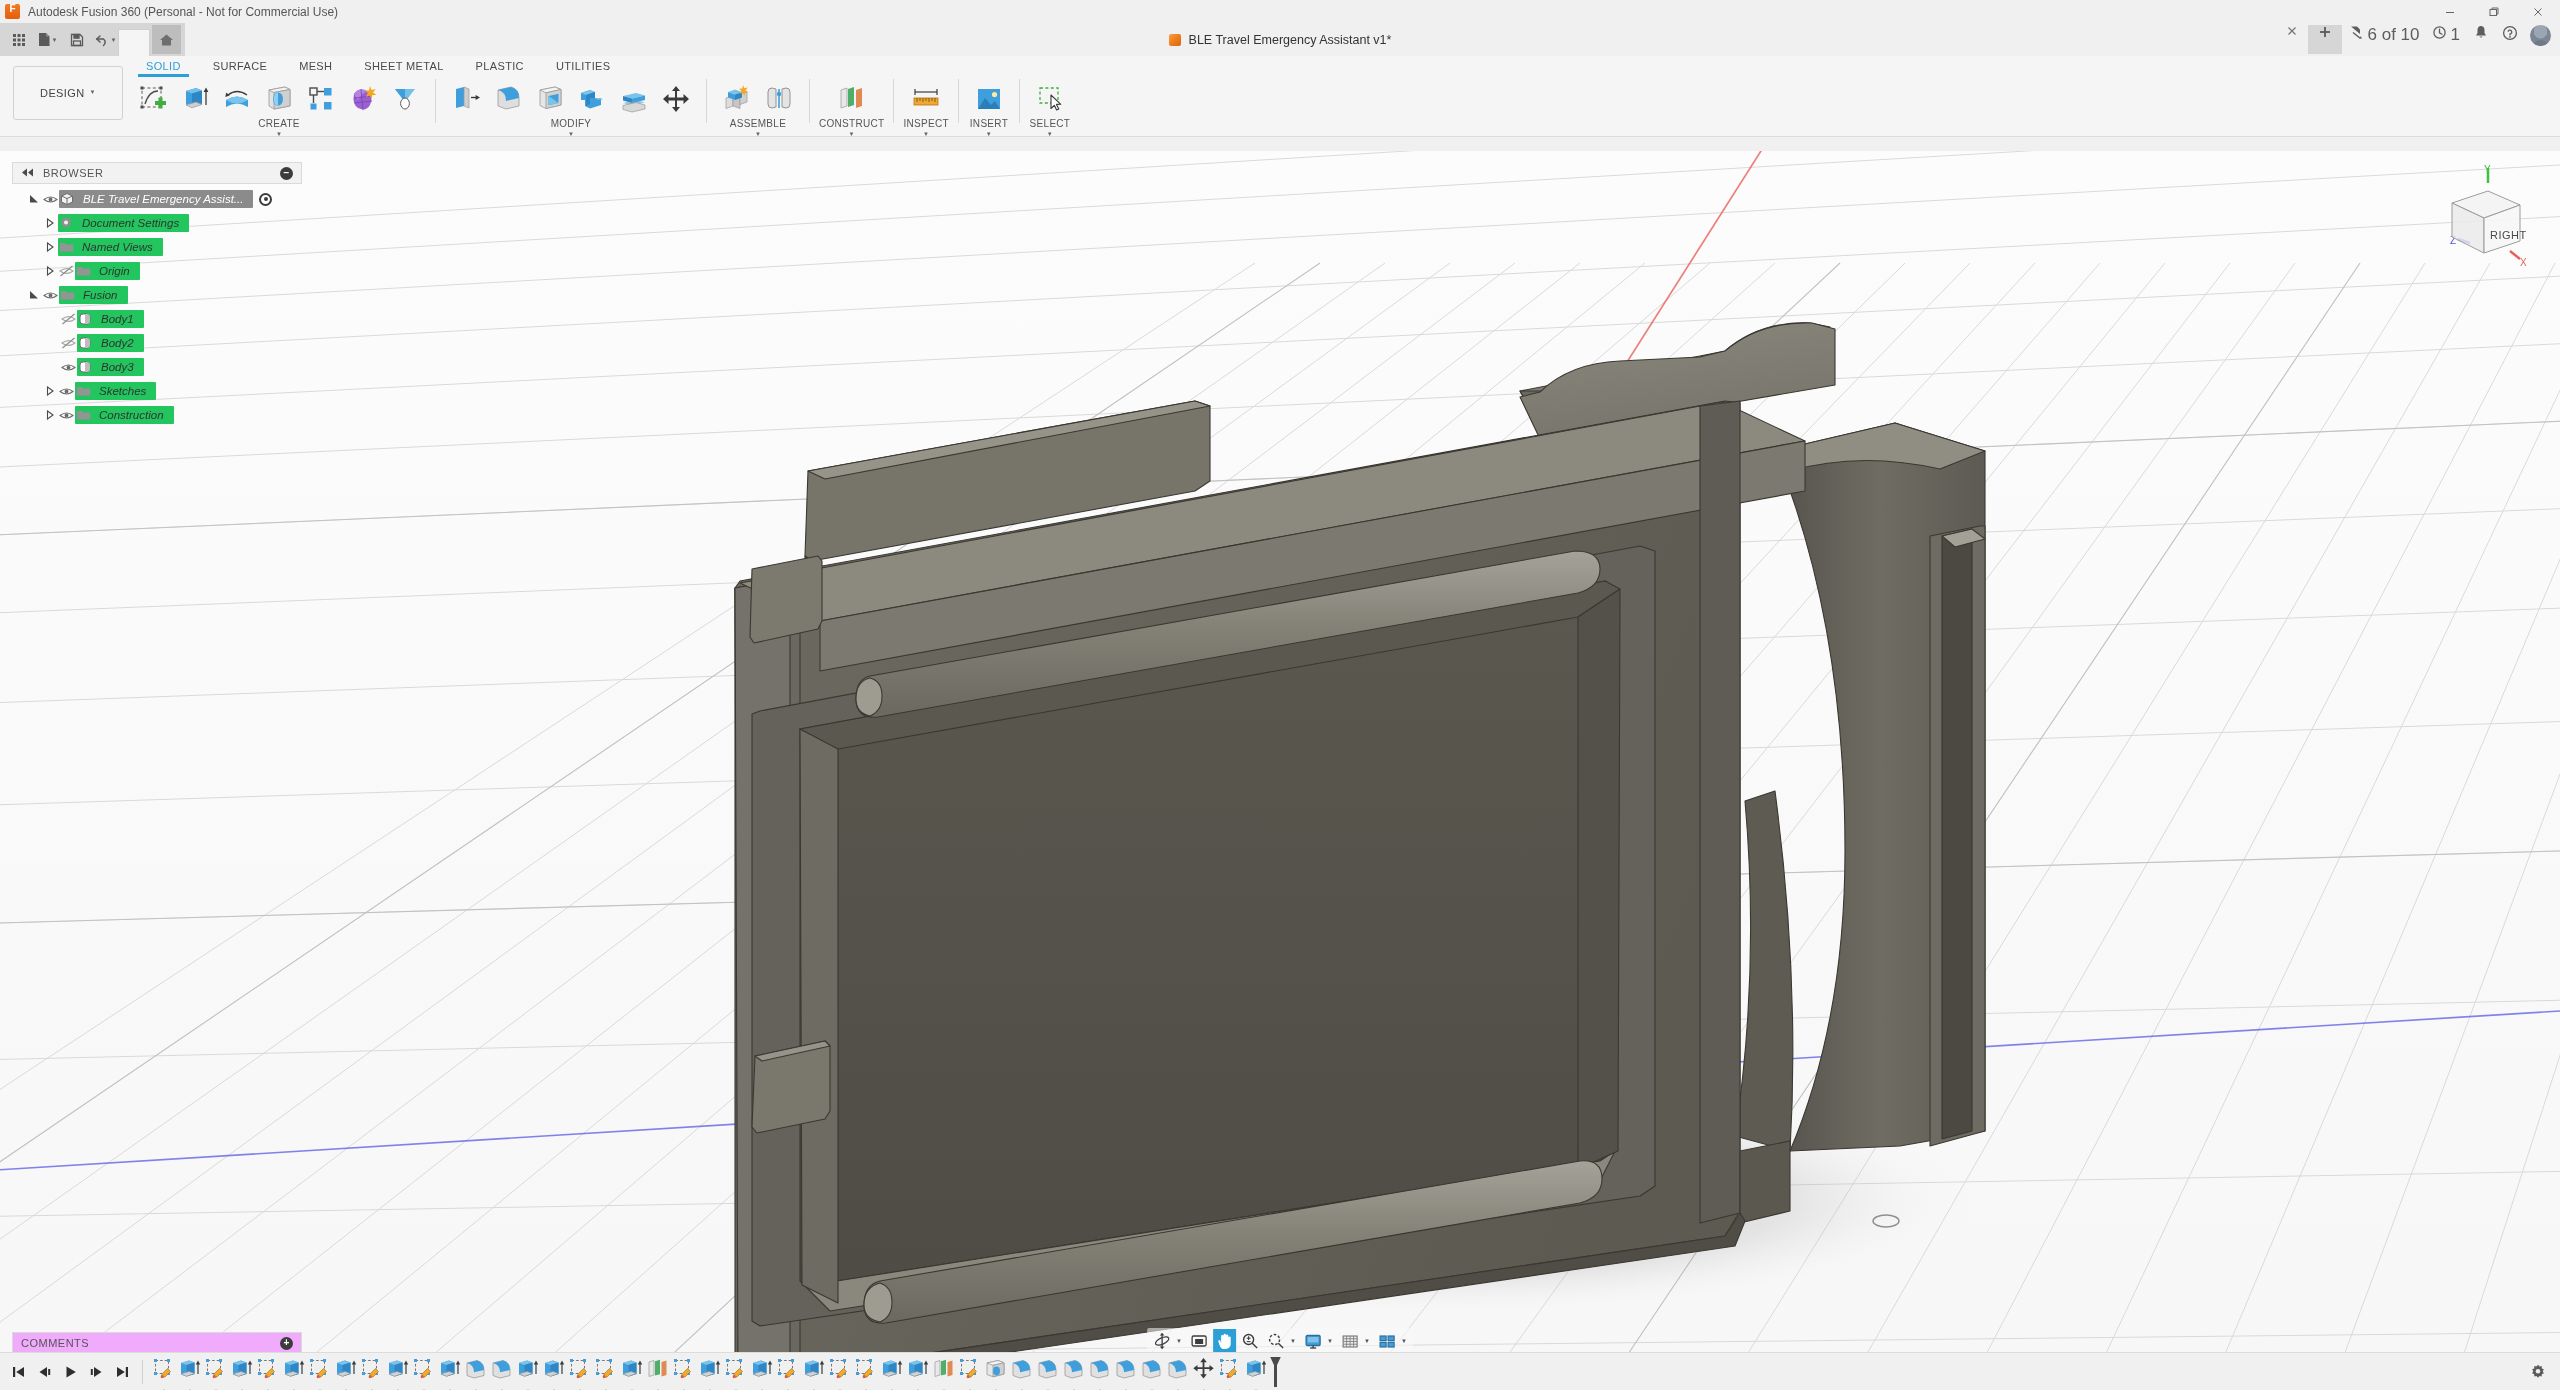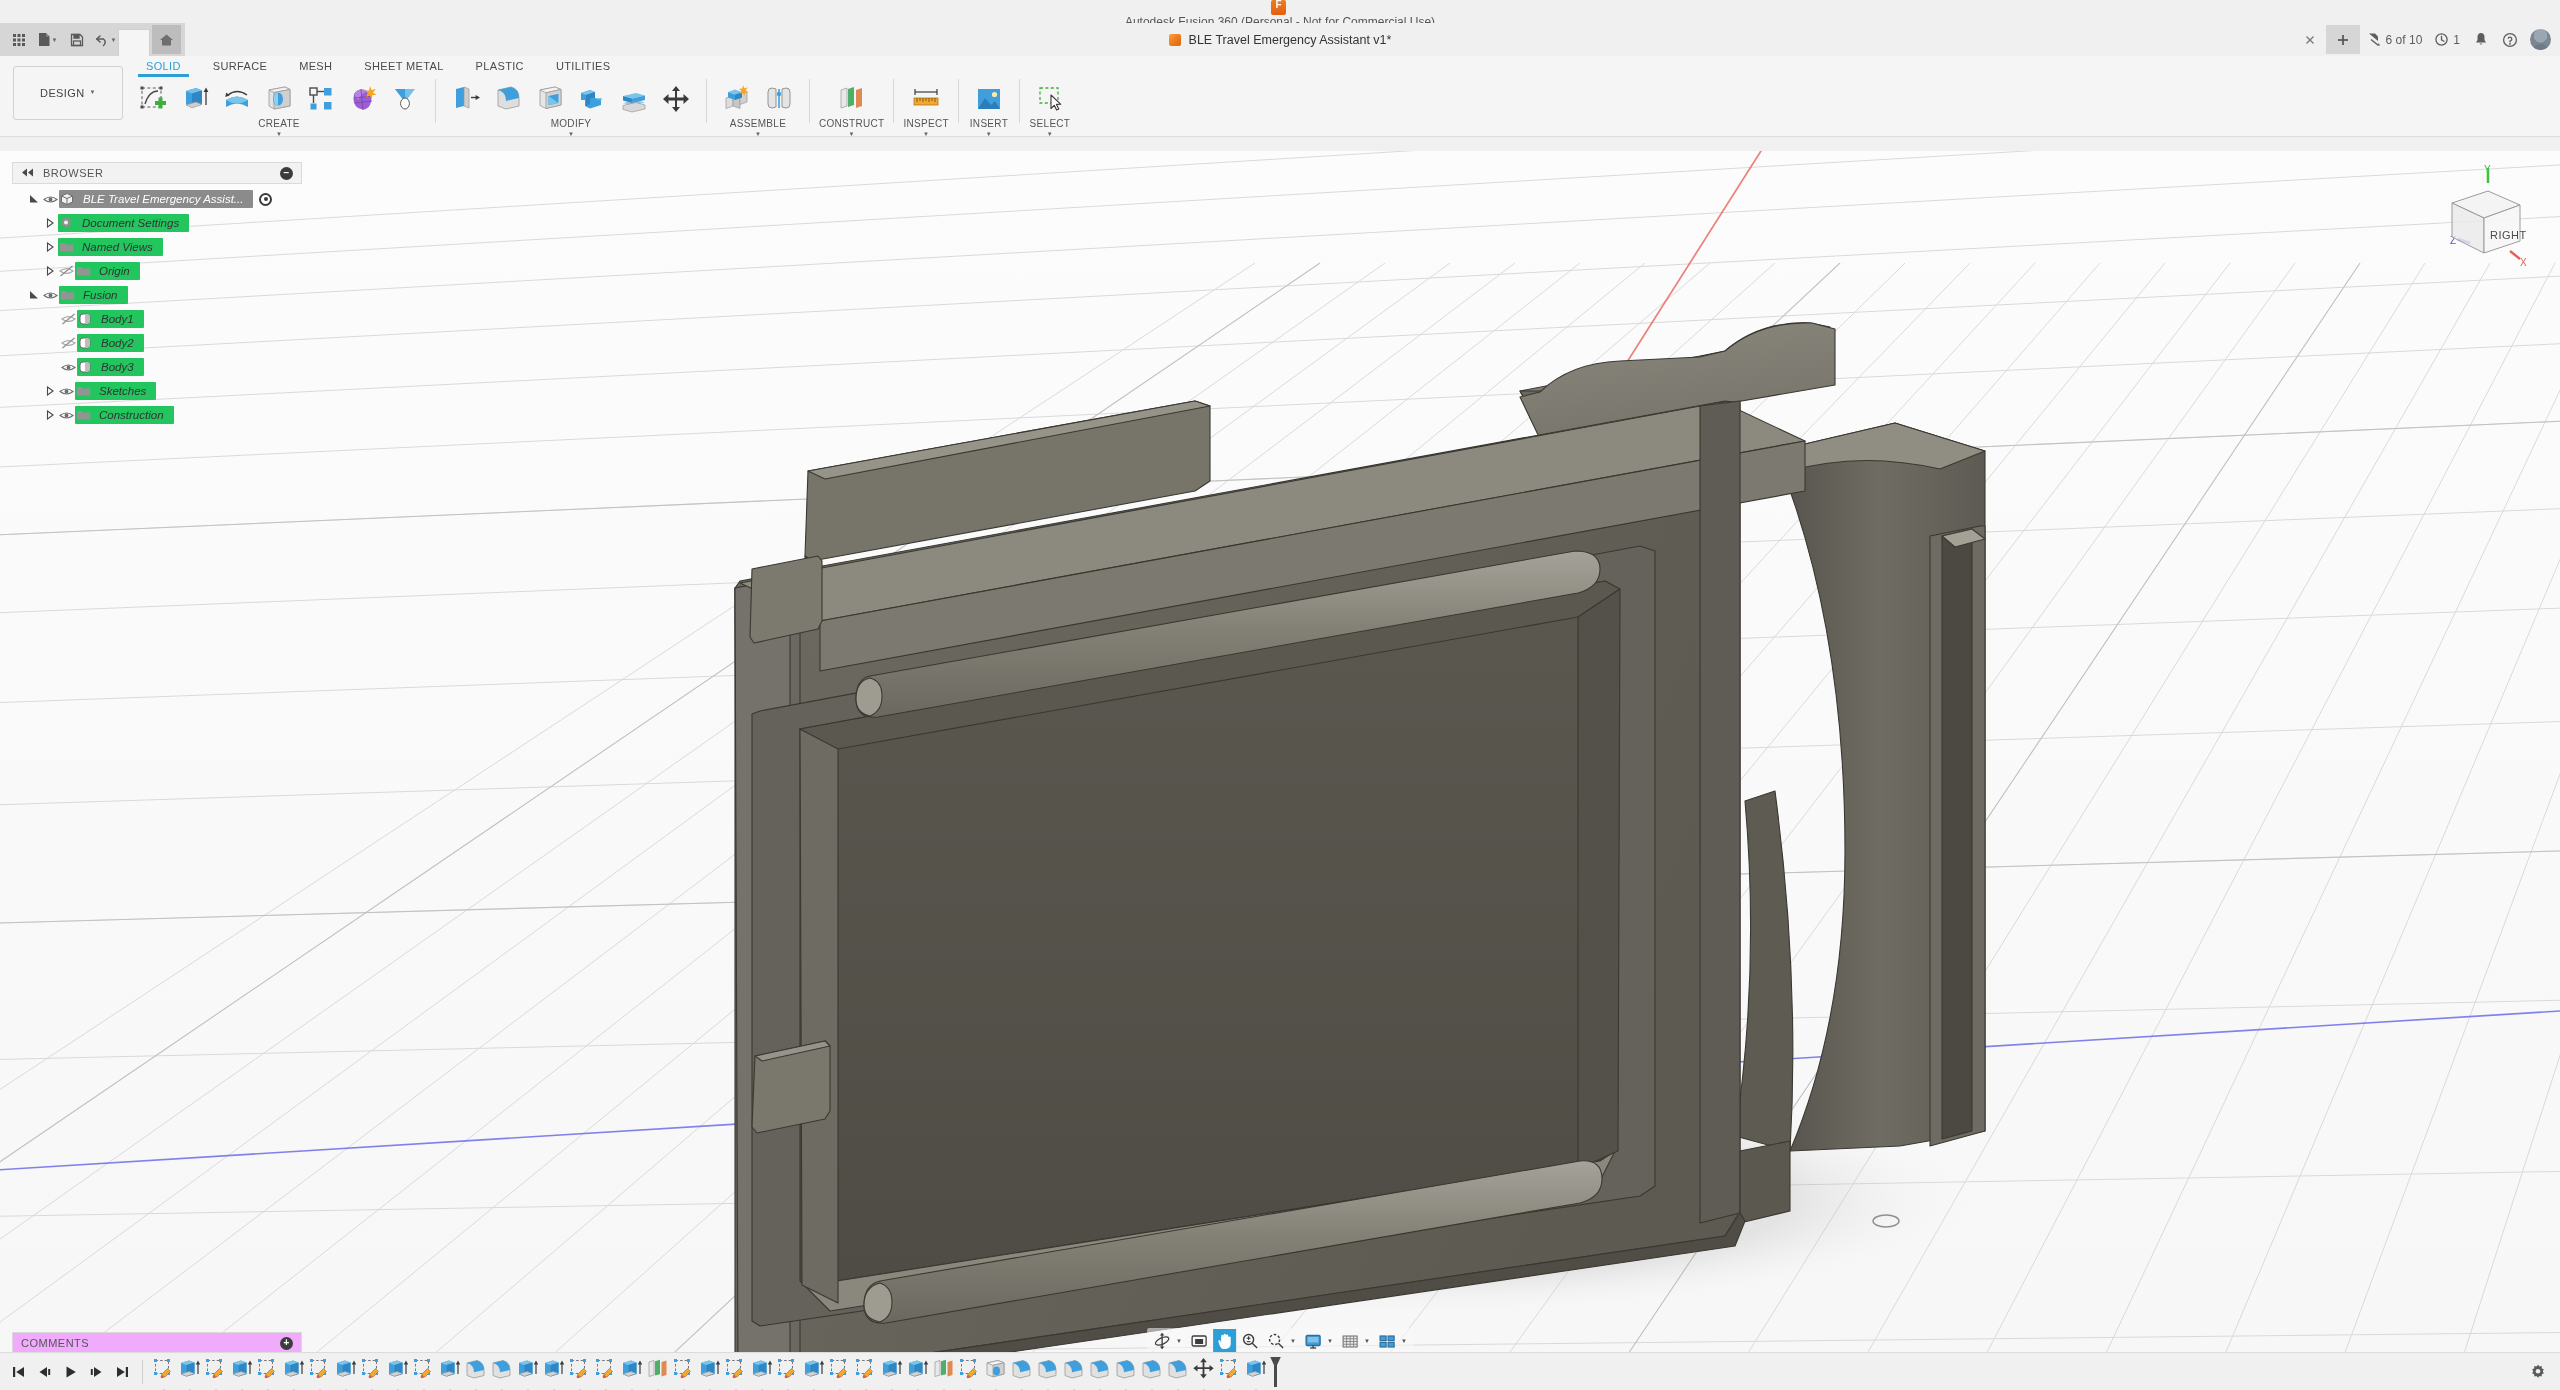--- a/index.html
+++ b/index.html
@@ -8,21 +8,21 @@
     font-family: "Liberation Sans", sans-serif;
     background: #f0f0f0;
     overflow: hidden;
     -webkit-font-smoothing: antialiased;
   }
   #app { position: relative; width: 2560px; height: 1390px; }
 
   
   .titlebar {
     position: absolute; top: 0; left: 0; width: 2560px; height: 23px;
-    background: #f0f0f0; display: flex; align-items: center; flex-direction: column;
+    background: #f0f0f0; display: flex; align-items: center;
   }
   .tb-logo {
     width: 15px; height: 15px; margin-left: 5px; margin-right: 8px;
     background: linear-gradient(180deg,#f07c1e,#e35f12);
     border-radius: 2px; position: relative; flex: none;
   }
   .tb-logo::after {
     content: "F"; position: absolute; left: 0; top: -1px; width: 15px;
     text-align: center; font-size: 10px; color: #fff; font-weight: bold;
   }
@@ -76,22 +76,22 @@
   .tabtitle-box {
     display: flex; align-items: center; gap: 8px; font-size: 12.5px; color: #333;
     pointer-events: auto;
   }
   .appbar-right {
     position: absolute; right: 4px; top: 2px; height: 29px;
     display: flex; align-items: center; gap: 2px;
   }
   .arb {
     height: 29px; min-width: 27px; padding: 0 5px;
-    display: flex; align-items: center; justify-content: center; gap: 4px;
-    color: #5d5d5d; font-size: 12px;
+    display: flex; justify-content: center; gap: 4px;
+    color: #5d5d5d; font-size: 17px;
   }
   .arb.plus { background: #d6d6d6; width: 34px; }
   .avatar {
     width: 21px; height: 21px; border-radius: 50%;
     background: radial-gradient(circle at 50% 32%, #9aa6b2 0 38%, #7b8794 39% 100%);
     position: relative; overflow: hidden;
   }
   .avatar::after {
     content: ""; position: absolute; left: 3px; bottom: -6px; width: 15px; height: 12px;
     border-radius: 50% 50% 0 0; background: #6e7a87;

